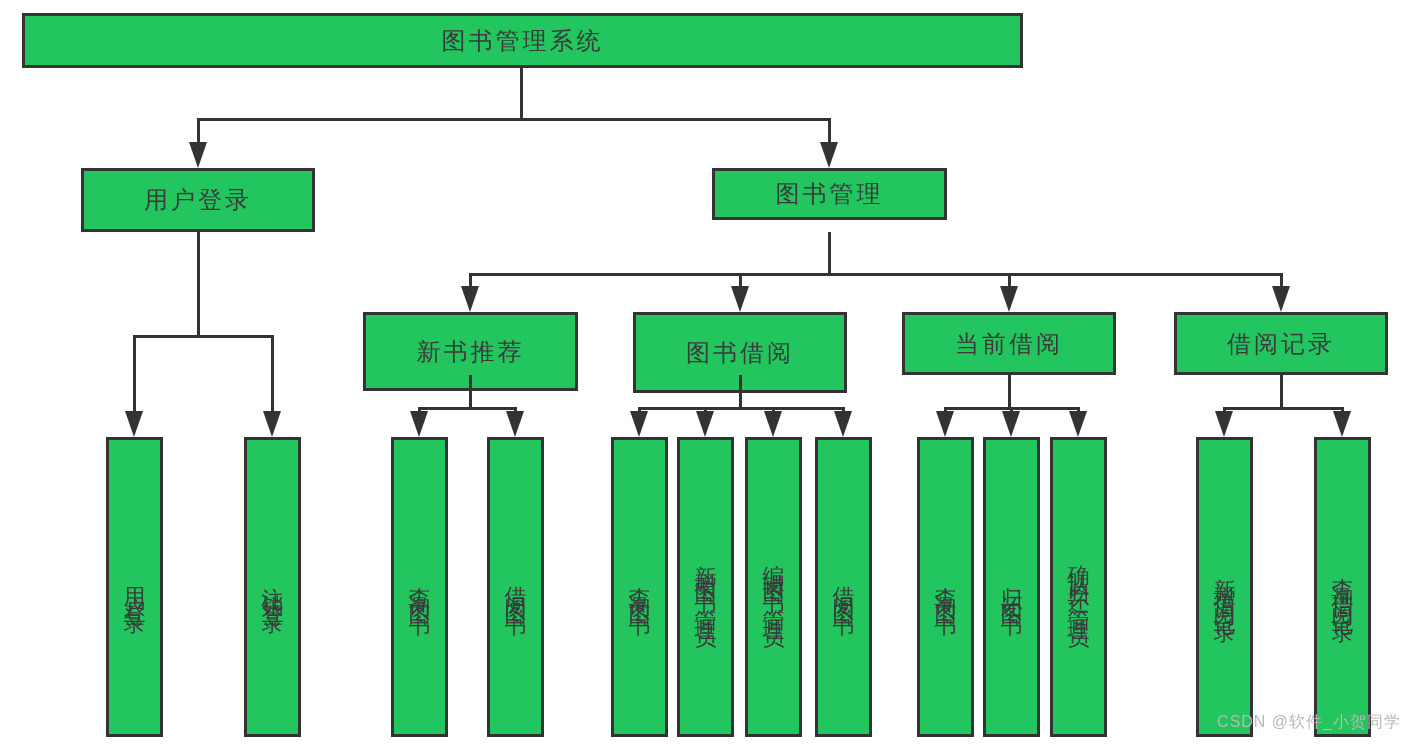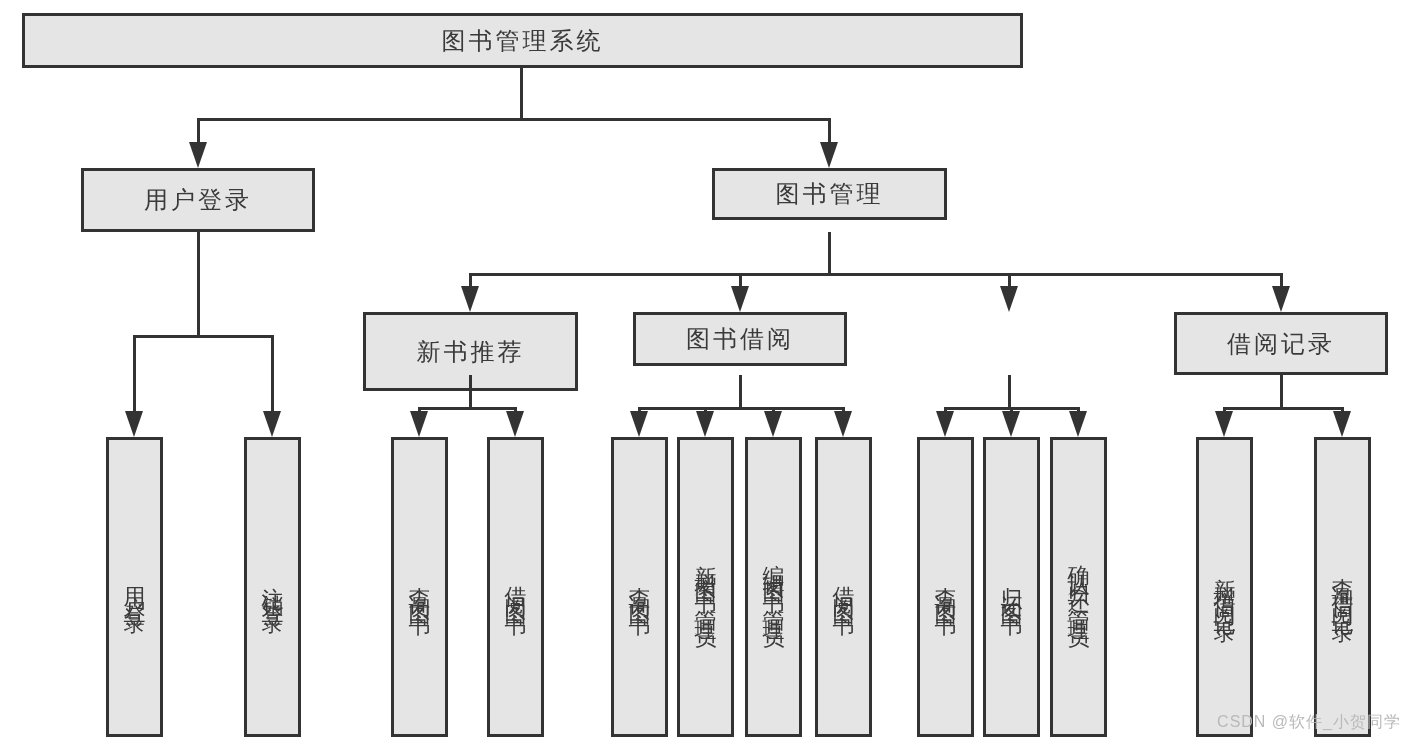--- a/index.html
+++ b/index.html
@@ -7,21 +7,21 @@
     --text:#3a3a3a;
     --wm:#b9b9b9;
     --bg:#ffffff;
   }
   html,body{margin:0;padding:0;background:var(--bg);}
   #diagram{
     position:relative;width:1405px;height:747px;background:var(--bg);
     font-family:"Liberation Sans","DejaVu Sans",sans-serif;overflow:hidden;
   }
   .box{
-    position:absolute;border:3px solid var(--line);background:#e5e5e5;
+    position:absolute;border:3px solid var(--line);background:#22c55e;
     box-sizing:border-box;display:flex;align-items:center;justify-content:center;
     color:var(--text);
   }
   .hbox{font-size:24px;letter-spacing:3px;}
   .leaf{font-size:22px;}
   .leaf .vtext{
     writing-mode:vertical-rl;text-orientation:mixed;
     letter-spacing:9px;line-height:1;white-space:nowrap;
   }
   .vline,.hline{position:absolute;background:var(--line);}
@@ -74,22 +74,25 @@
   <div class="vline" style="left:739px;top:273px;height:15px;"></div>
   <div class="arrow" style="left:731px;top:286px;"></div>
   <div class="vline" style="left:1008px;top:273px;height:15px;"></div>
   <div class="arrow" style="left:1000px;top:286px;"></div>
   <div class="vline" style="left:1280px;top:273px;height:15px;"></div>
   <div class="arrow" style="left:1272px;top:286px;"></div>
 
   <div class="box hbox" style="left:363px;top:312px;width:215px;height:79px;">
     <span>新书推荐</span>
   </div>
-  <div class="box hbox" style="left:633px;top:312px;width:214px;height:54px;">
+  <div class="box hbox" style="left:633px;top:312px;width:214px;height:81px;">
     <span>图书借阅</span>
+  </div>
+  <div class="box hbox" style="left:902px;top:312px;width:214px;height:63px;">
+    <span>当前借阅</span>
   </div>
   <div class="box hbox" style="left:1174px;top:312px;width:214px;height:63px;">
     <span>借阅记录</span>
   </div>
 
   <div class="vline" style="left:469px;top:375px;height:32px;"></div>
   <div class="hline" style="left:418px;top:407px;width:99px;"></div>
   <div class="vline" style="left:418px;top:407px;height:8px;"></div>
   <div class="arrow" style="left:410px;top:411px;"></div>
   <div class="vline" style="left:514px;top:407px;height:8px;"></div>

